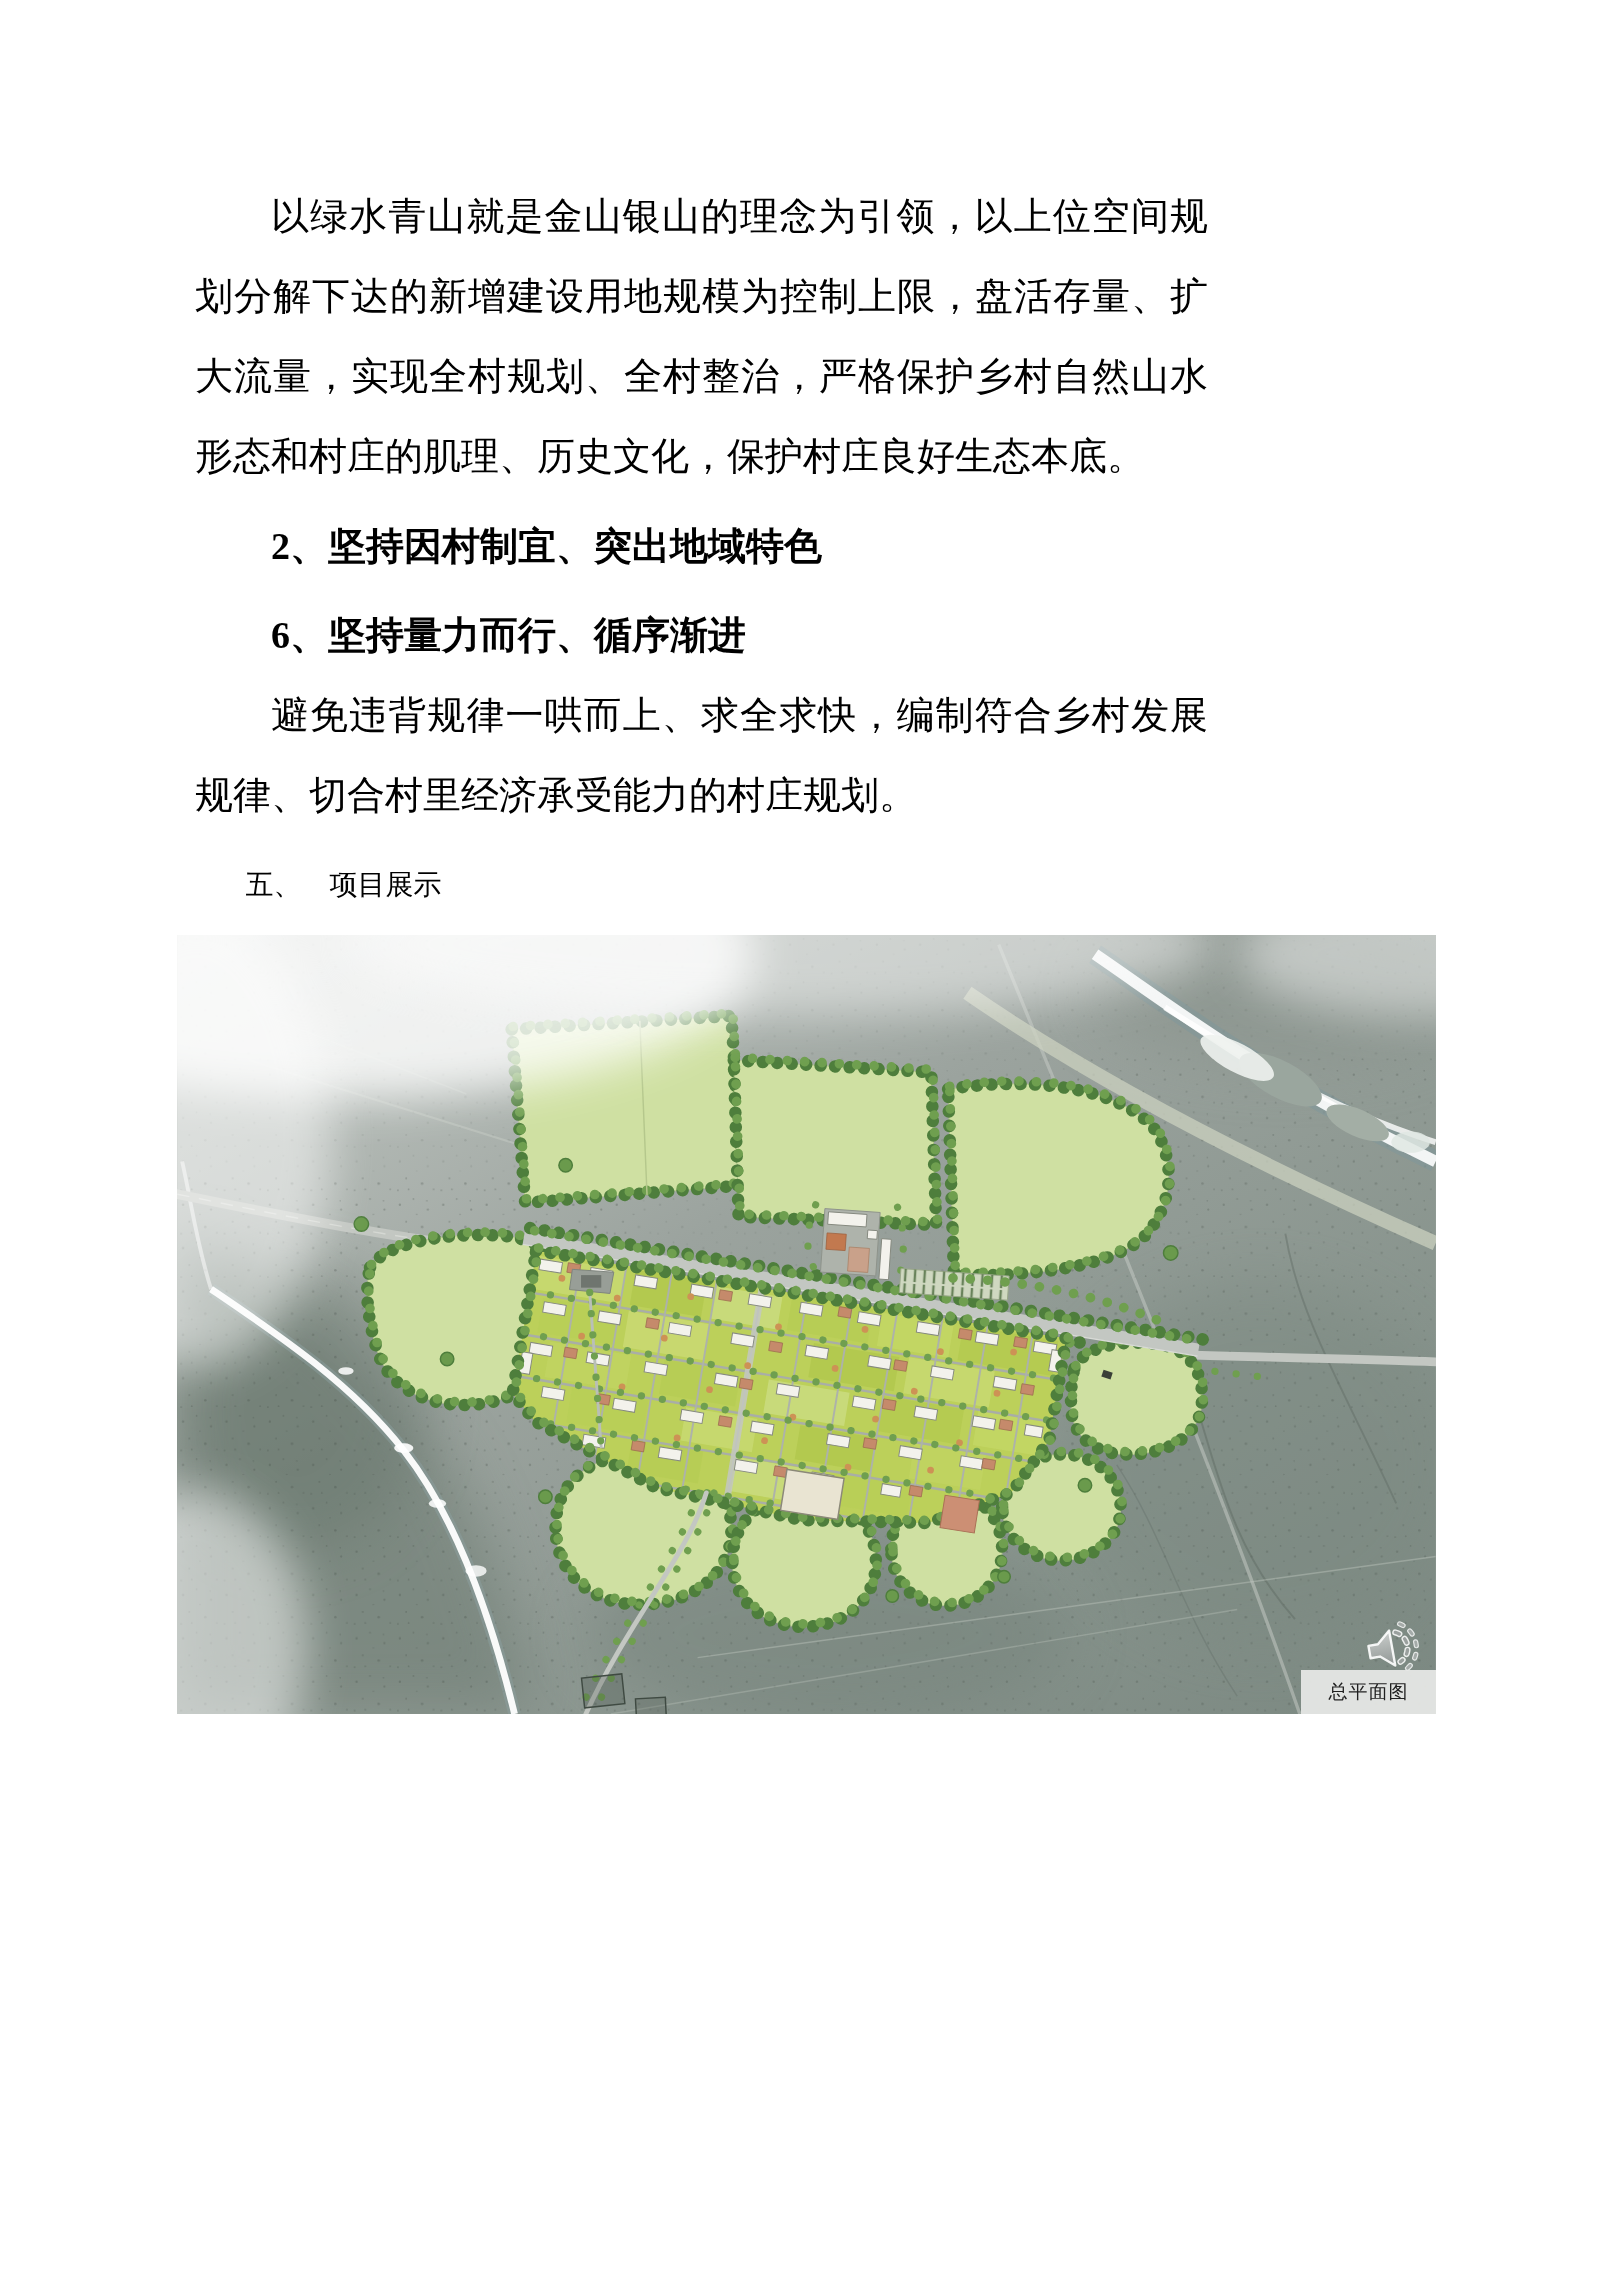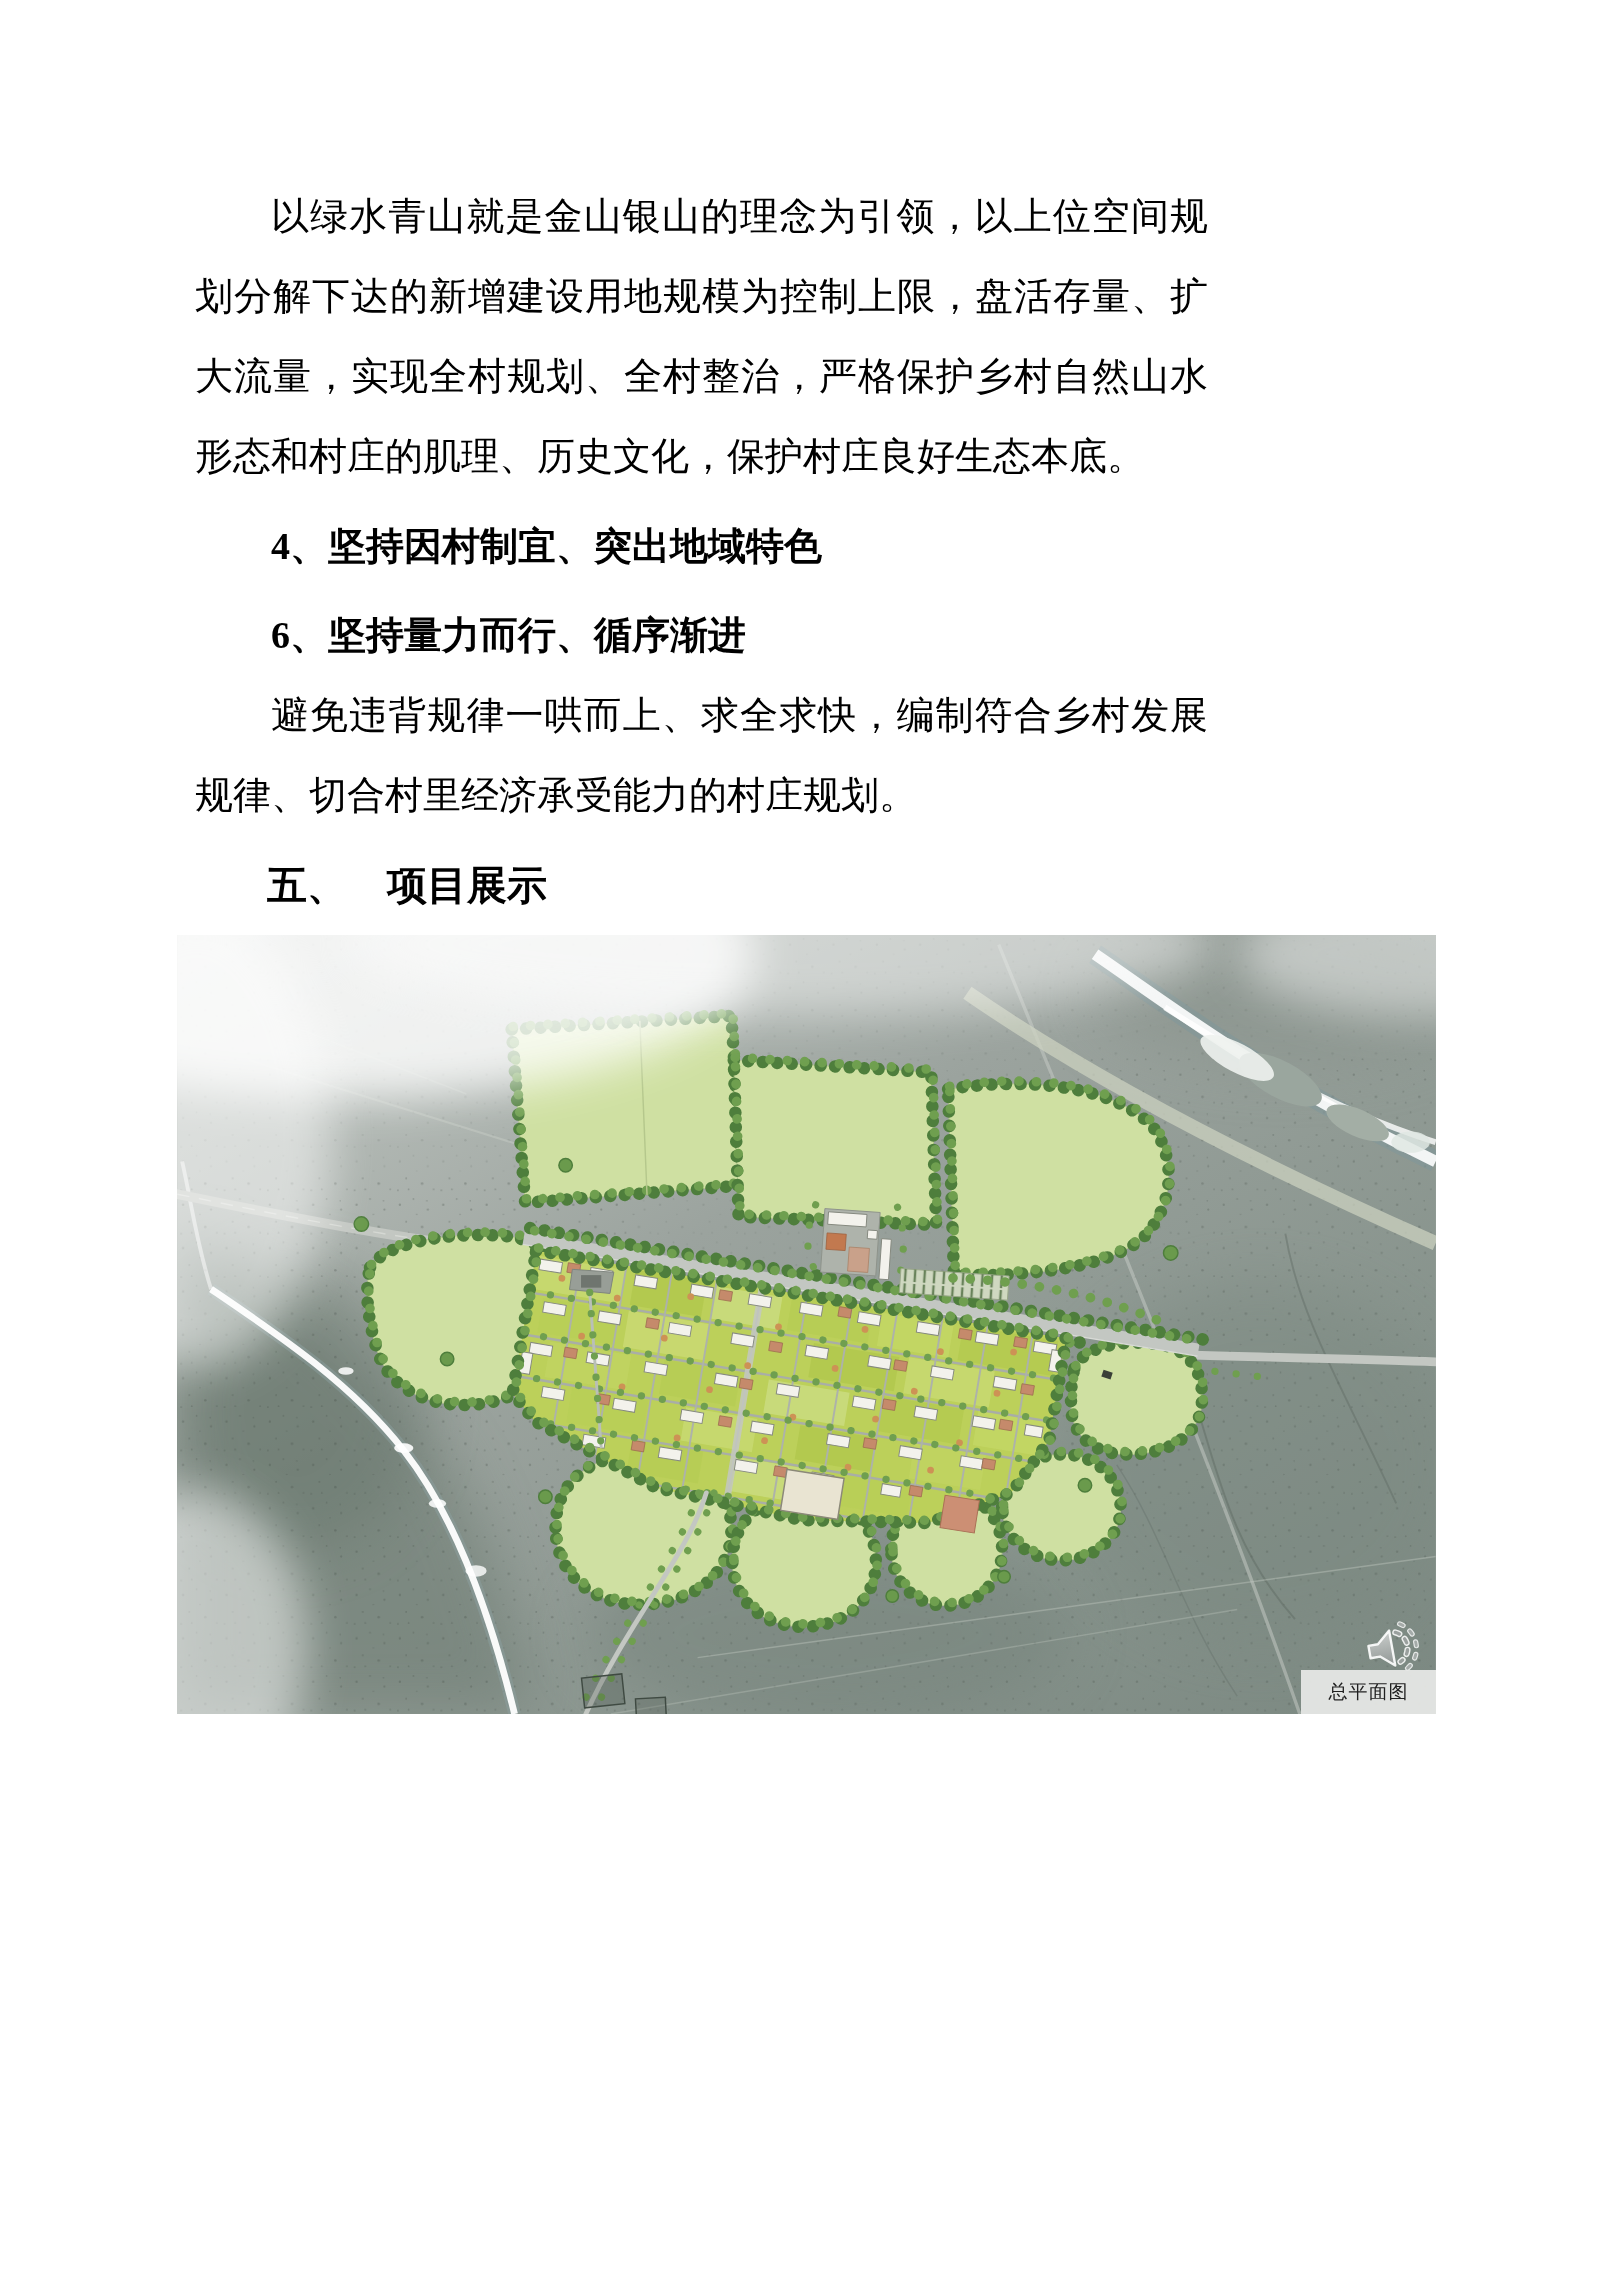--- a/index.html
+++ b/index.html
@@ -19,21 +19,21 @@
   .page{box-sizing:border-box;width:1328px;padding:176px 120px 0 195px;}
   .body-para{
     margin:0;font-size:38px;line-height:80px;
     text-align:justify;text-indent:2em;font-weight:400;
   }
   .heading-serif{
     margin:9.6px 0 0 0;font-size:38px;line-height:80px;font-weight:700;text-indent:2em;
     font-family:"Liberation Serif","DejaVu Serif",serif;
   }
   .heading-hei{
-    margin:9.6px 0 0 0;font-size:40px;line-height:80px;font-weight:700;text-indent:1.8em;
+    margin:9.6px 0 0 0;font-size:28px;line-height:80px;font-weight:400;text-indent:1.8em;
     font-family:"Liberation Sans","DejaVu Sans",sans-serif;
   }
   .plan-figure{
     position:relative;width:1259px;height:779px;margin:10.6px 0 0 -18px;overflow:hidden;
     background:var(--terrain-gray);
   }
   .plan-figure svg.plan{display:block;width:1259px;height:779px;}
   .speaker{position:absolute;right:13.5px;bottom:29px;width:72px;height:72px;cursor:pointer;}
   .caption{
     position:absolute;right:0;bottom:0;width:135px;height:44px;
@@ -56,21 +56,21 @@
   .road{stroke:var(--road-gray);fill:none;stroke-linecap:round;}
   .bigtree{fill:#6a9a4c;stroke:var(--tree-dark);stroke-width:3;}
 </style>
 </head>
 <body>
 
 <div class="page">
 
   <p class="body-para">以绿水青山就是金山银山的理念为引领，以上位空间规划分解下达的新增建设用地规模为控制上限，盘活存量、扩大流量，实现全村规划、全村整治，严格保护乡村自然山水形态和村庄的肌理、历史文化，保护村庄良好生态本底。</p>
 
-  <h3 class="heading-serif">4、坚持因村制宜、突出地域特色</h3>
+  <h3 class="heading-serif">2、坚持因村制宜、突出地域特色</h3>
 
 
   <h3 class="heading-serif">6、坚持量力而行、循序渐进</h3>
 
   <p class="body-para">避免违背规律一哄而上、求全求快，编制符合乡村发展规律、切合村里经济承受能力的村庄规划。</p>
 
   <h2 class="heading-hei">五、　项目展示</h2>
 
   <figure class="plan-figure" style="margin-block:0;margin-inline:0;margin-left:-18px;margin-top:10.6px;">
     <svg class="plan" viewBox="0 0 2612 1617" xmlns="http://www.w3.org/2000/svg">

